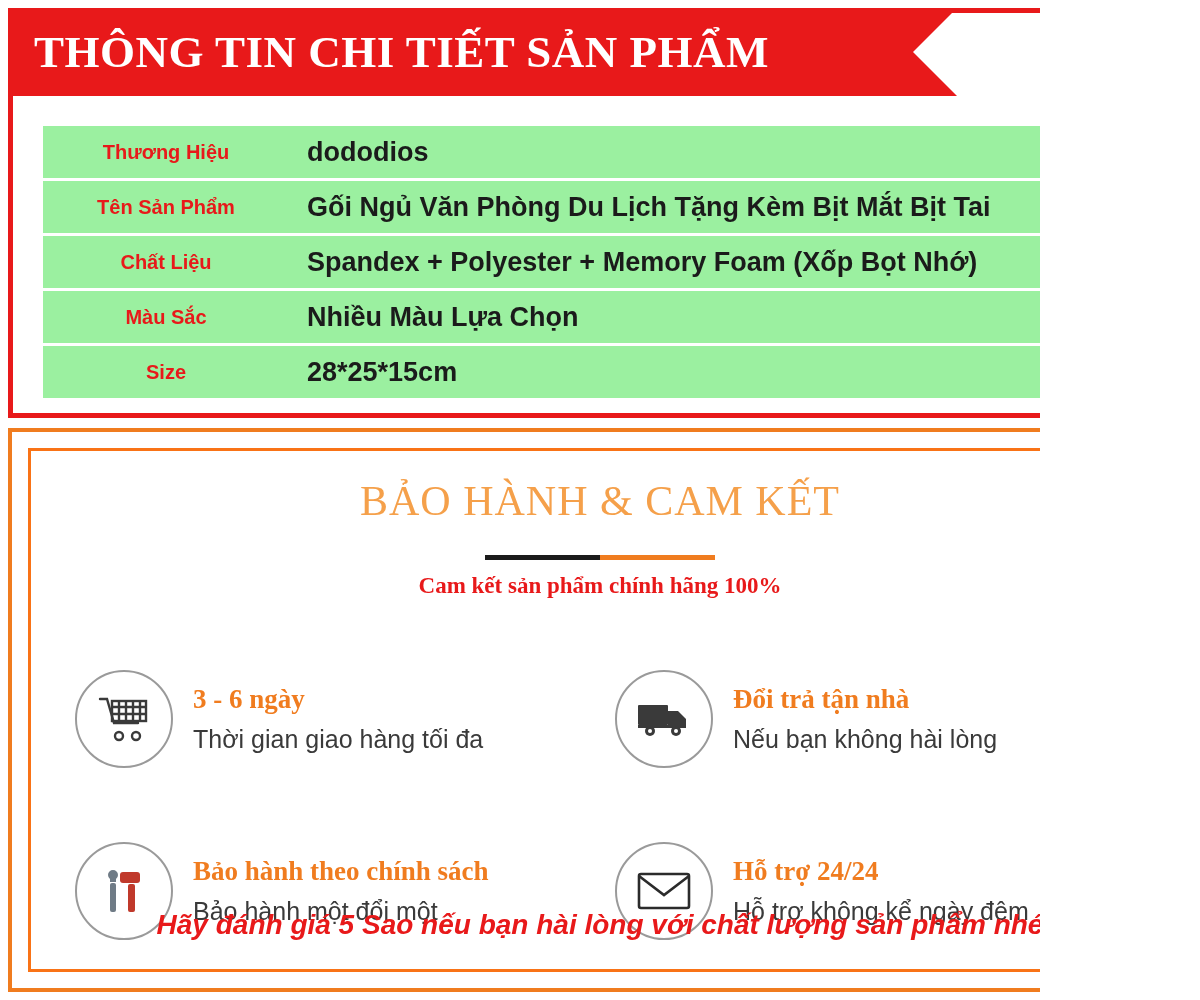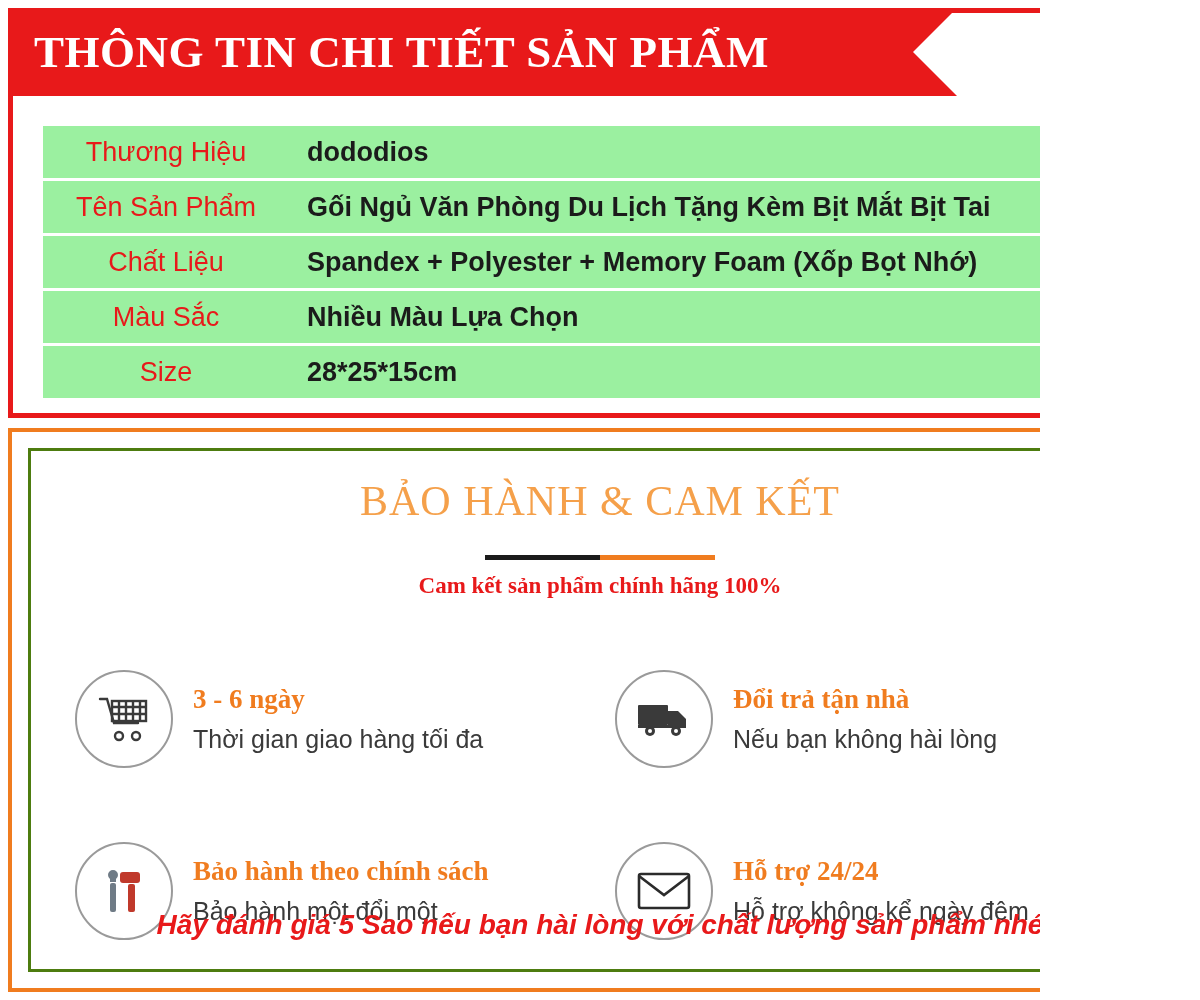--- a/index.html
+++ b/index.html
@@ -76,22 +76,22 @@
     background: #9bf0a0;
     height: 52px;
     vertical-align: middle;
     padding: 0 10px;
   }
 
   .spec-label {
     width: 246px;
     text-align: center;
     color: #e8191a;
-    font-weight: normal;
-    font-size: 27px;
+    font-weight: bold;
+    font-size: 20px;
     white-space: nowrap;
   }
 
   .spec-value {
     color: #1b1b1b;
     font-weight: bold;
     font-size: 27px;
     padding-left: 18px !important;
     white-space: nowrap;
   }
@@ -104,21 +104,21 @@
     width: 1184px;
     height: 564px;
     border: 4px solid #f07c1f;
     background: #ffffff;
     padding: 16px;
   }
 
   .warranty-inner {
     width: 100%;
     height: 100%;
-    border: 3px solid #4d7c0f;
+    border: 3px solid #f97316;
     position: relative;
   }
 
   .warranty-title {
     position: absolute;
     top: 26px;
     left: 0;
     width: 100%;
     text-align: center;
     color: #f5a04a;

